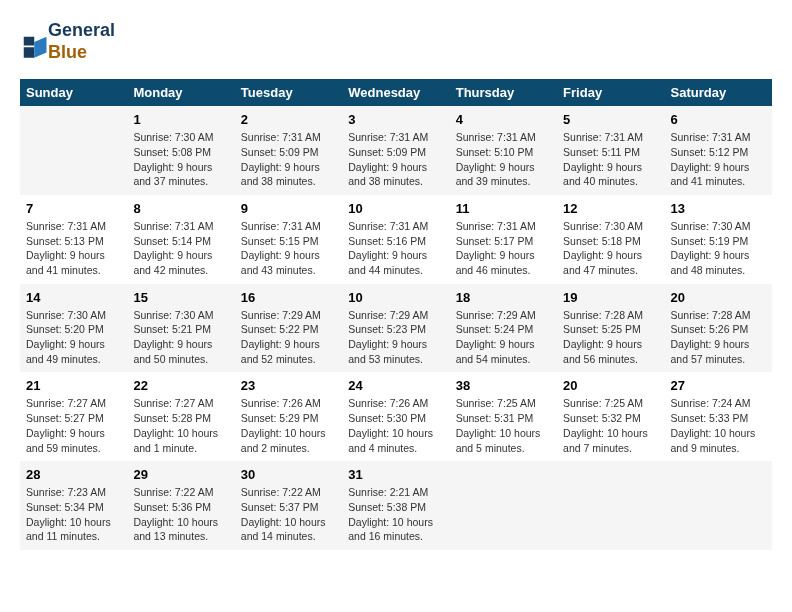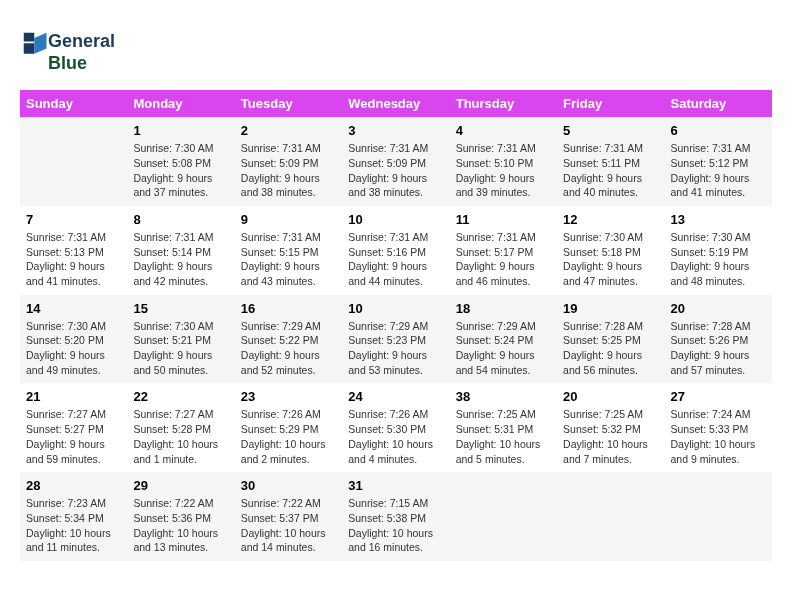--- a/index.html
+++ b/index.html
@@ -11,22 +11,21 @@
       padding: 20px;
     }
     .header-area {
       display: flex;
       justify-content: space-between;
       align-items: flex-start;
       margin-bottom: 16px;
     }
     .logo {
       display: flex;
-      align-items: flex-start;
-      margin-top: 11px;
+      align-items: flex-end;
     }
     .logo-icon {
       width: 28px;
       height: 28px;
       margin-left: 2px;
       margin-right: -2px;
     }
     .title-area {
       text-align: right;
     }
@@ -38,21 +37,21 @@
     .subtitle {
       font-size: 15px;
       color: #444;
     }
     table {
       width: 100%;
       border-collapse: collapse;
       font-size: 11px;
     }
     thead tr th {
-      background-color: #d946ef;
+      background-color: #0c4a6e;
       color: #fff;
       text-align: left;
       padding: 6px 6px;
       font-size: 13px;
       font-weight: bold;
     }
     tbody tr {
       vertical-align: top;
     }
     tbody tr:nth-child(odd) {
@@ -83,21 +82,21 @@
 
 <div class="header-area">
   <div class="logo">
     <svg class="logo-icon" viewBox="0 0 32 32">
       <rect x="2" y="14" width="12" height="12" fill="#1a3a5c"></rect>
       <rect x="2" y="2" width="12" height="10" fill="#1a3a5c"></rect>
       <polygon points="14,8 28,2 28,20 14,26" fill="#2a7abf"></polygon>
     </svg>
     <div>
       <div style="font-size:18px;font-weight:bold;color:#1a3a5c;line-height:1.2;">General</div>
-      <div style="font-size:18px;font-weight:bold;color:#14532d;line-height:1.2;">Blue</div>
+      <div style="font-size:18px;font-weight:bold;color:#a16207;line-height:1.2;">Blue</div>
     </div>
   </div>
   <div class="title-area">
     <div class="month-title"></div>
     <div class="subtitle"></div>
   </div>
 </div>
 
 <table>
   <thead>
@@ -327,21 +326,21 @@
         </td>
         <td>
           <div class="day-number">30</div>
           <div class="day-info" style="white-space: pre-line;">Sunrise: 7:22 AM
 Sunset: 5:37 PM
 Daylight: 10 hours
 and 14 minutes.</div>
         </td>
         <td>
           <div class="day-number">31</div>
-          <div class="day-info" style="white-space: pre-line;">Sunrise: 7:15 AM
+          <div class="day-info" style="white-space: pre-line;">Sunrise: 2:21 AM
 Sunset: 5:38 PM
 Daylight: 10 hours
 and 16 minutes.</div>
         </td>
         <td></td>
         <td></td>
         <td></td>
       </tr>
     </tbody>
 </table>

